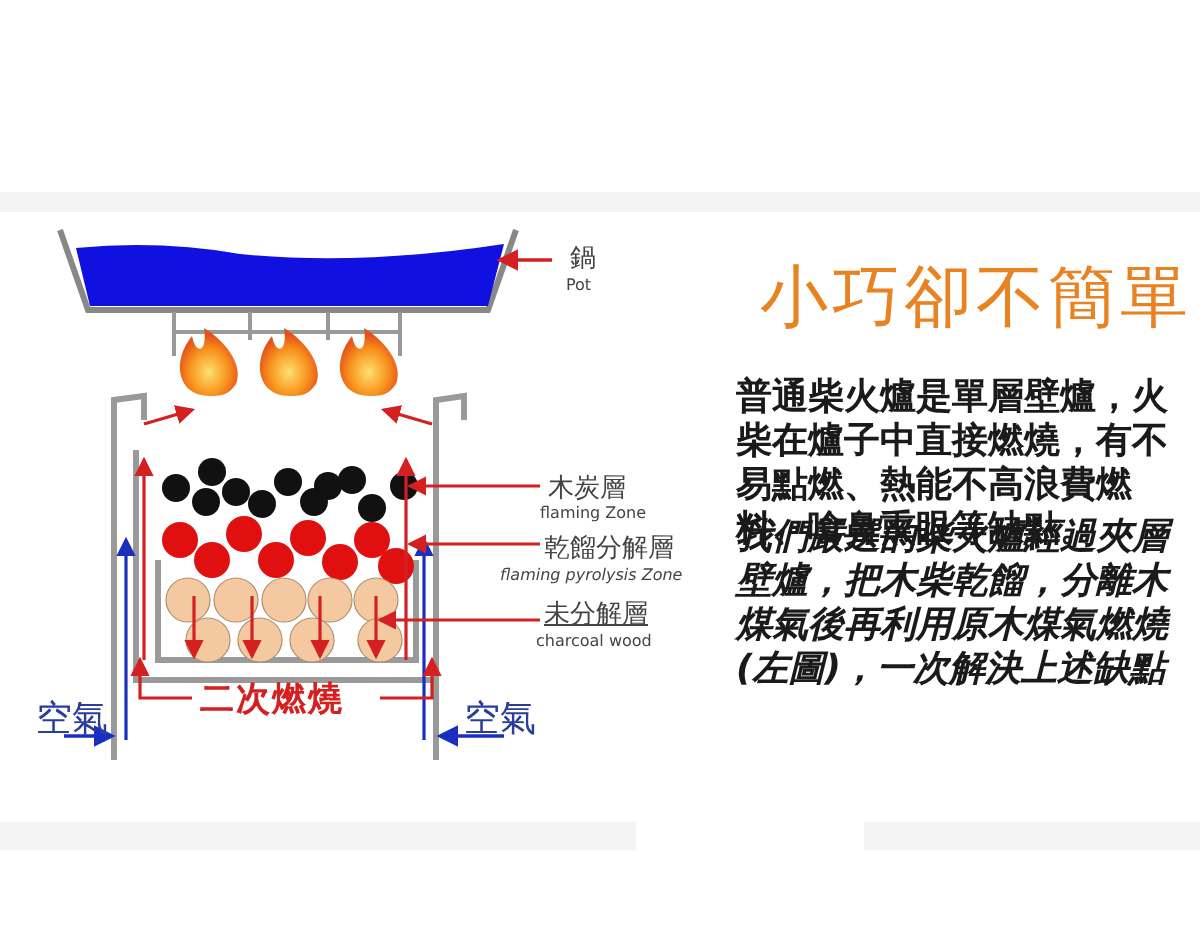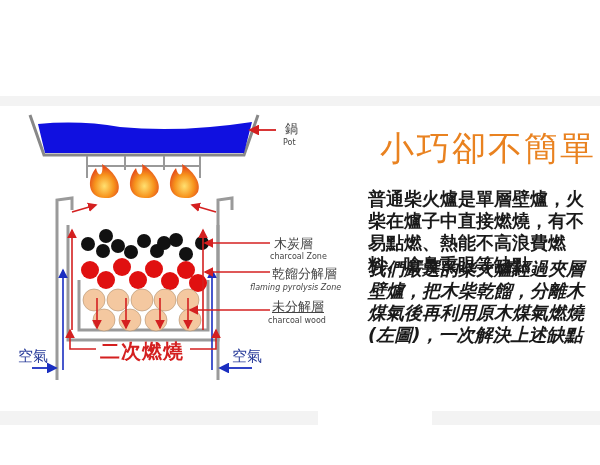--- a/index.html
+++ b/index.html
@@ -5,22 +5,22 @@
   html, body { margin:0; padding:0; }
   body { width:600px; height:465px; background:#ffffff; position:relative; overflow:hidden;
          font-family:"DejaVu Sans", "Liberation Sans", sans-serif; }
   .band-top { position:absolute; left:0; top:96px; width:600px; height:10px; background:#f3f3f3; }
   .band-bot-l { position:absolute; left:0; top:411px; width:318px; height:14px; background:#f3f3f3; }
   .band-bot-r { position:absolute; left:432px; top:411px; width:168px; height:14px; background:#f3f3f3; }
   #diagram { position:absolute; left:0; top:100px; width:320px; height:300px; }
   .lbl { position:absolute; color:#333; white-space:nowrap; }
   .lbl-cn { font-size:13px; color:#444; }
   .lbl-en { font-size:8px; color:#444; }
-  .air { position:absolute; font-size:15px; color:#2a3d9a; }
-  .secondary { position:absolute; left:100px; top:338px; font-size:20px; font-weight:bold; color:#d42020; letter-spacing:1px; }
+  .air { position:absolute; font-size:18px; color:#2a3d9a; }
+  .secondary { position:absolute; left:100px; top:338px; font-size:17px; font-weight:bold; color:#d42020; letter-spacing:1px; }
   .title { position:absolute; left:380px; top:126px; font-size:34px; font-weight:normal; color:#e98220; letter-spacing:2px; }
   .para { position:absolute; left:368px; width:226px; font-size:18px; line-height:22px; color:#1a1a1a; font-weight:bold; }
 </style>
 </head>
 <body>
 
 <div class="band-top"></div>
 <div class="band-bot-l"></div>
 <div class="band-bot-r"></div>
 
@@ -123,21 +123,21 @@
 
   <line x1="270" y1="243" x2="205" y2="243" stroke="#d42020" stroke-width="1.6" marker-end="url(#ar)"></line>
   <line x1="270" y1="272" x2="205" y2="272" stroke="#d42020" stroke-width="1.6" marker-end="url(#ar)"></line>
   <line x1="270" y1="310" x2="190" y2="310" stroke="#d42020" stroke-width="1.6" marker-end="url(#ar)"></line>
 </svg>
 
 <div class="lbl lbl-cn" style="left:285px;top:120px;">鍋</div>
 <div class="lbl lbl-en" style="left:283px;top:138px;">Pot</div>
 
 <div class="lbl lbl-cn" style="left:274px;top:235px;">木炭層</div>
-<div class="lbl lbl-en" style="left:270px;top:252px;">charcoal Zone</div>
+<div class="lbl lbl-en" style="left:270px;top:252px;">flaming Zone</div>
 <div class="lbl lbl-cn" style="left:272px;top:265px;">乾餾分解層</div>
 <div class="lbl lbl-en" style="left:250px;top:283px;font-style:italic;">flaming pyrolysis Zone</div>
 <div class="lbl lbl-cn" style="left:272px;top:298px;text-decoration:underline;">未分解層</div>
 <div class="lbl lbl-en" style="left:268px;top:316px;">charcoal wood</div>
 
 <div class="air" style="left:18px;top:347px;">空氣</div>
 <div class="air" style="left:232px;top:347px;">空氣</div>
 <div class="secondary">二次燃燒</div>
 
 <div class="title">小巧卻不簡單</div>

